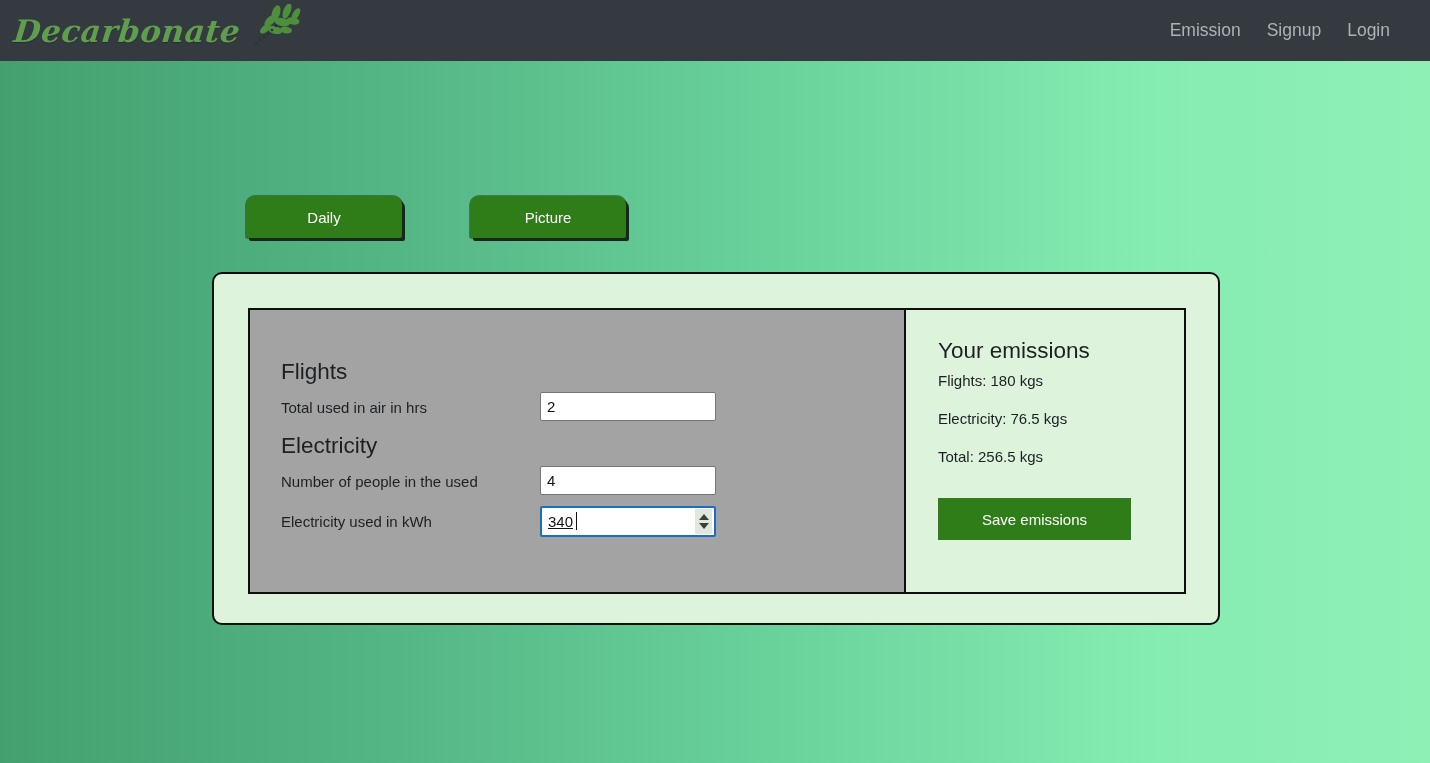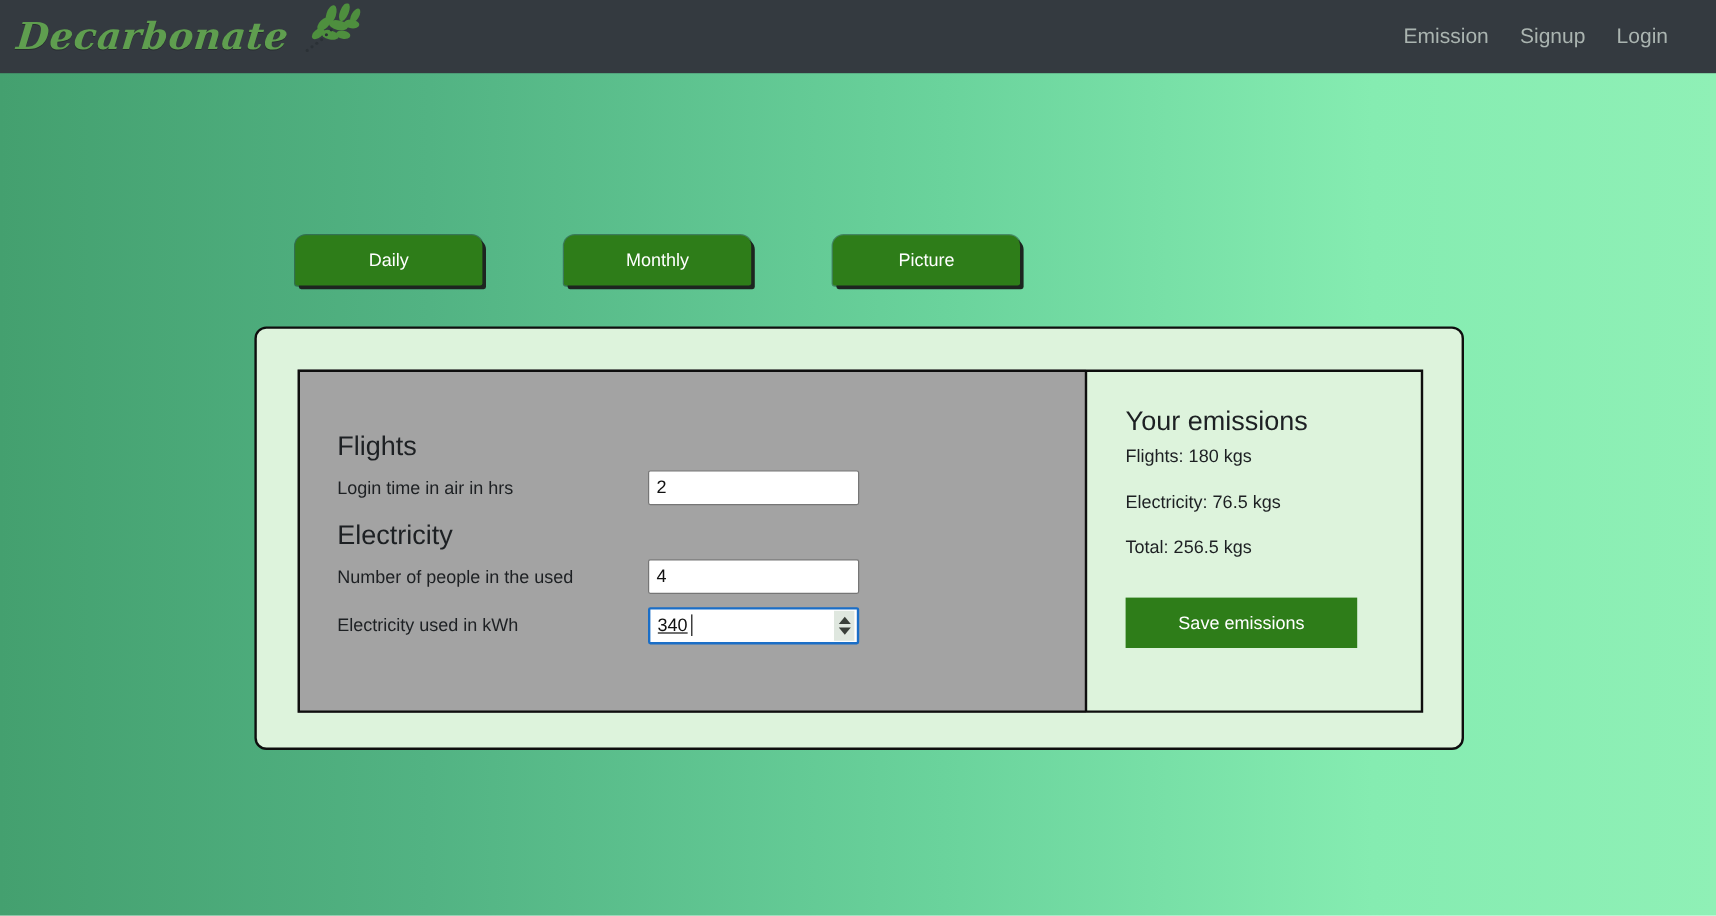--- a/index.html
+++ b/index.html
@@ -250,34 +250,33 @@
   </div>
   <div class="nav-links">
     <a class="nav-link">Emission</a>
     <a class="nav-link">Signup</a>
     <a class="nav-link">Login</a>
   </div>
 </div>
 
 <div class="tabrow">
   <button class="tab-btn">Daily</button>
-  <button class="tab-btn">Monthly</button>
   <button class="tab-btn">Picture</button>
 </div>
 
 <div class="card">
   <div class="panels">
 
     <div class="panel-left">
       <div class="form-inner">
 
         <h2 class="section-title">Flights</h2>
 
         <div class="form-row">
-          <span class="form-label">Login time in air in hrs</span>
+          <span class="form-label">Total used in air in hrs</span>
           <div class="input-wrap">
             <input class="form-input" type="text" value="2" style="">
           </div>
         </div>
 
         <h2 class="section-title">Electricity</h2>
 
         <div class="form-row">
           <span class="form-label">Number of people in the used</span>
           <div class="input-wrap">

